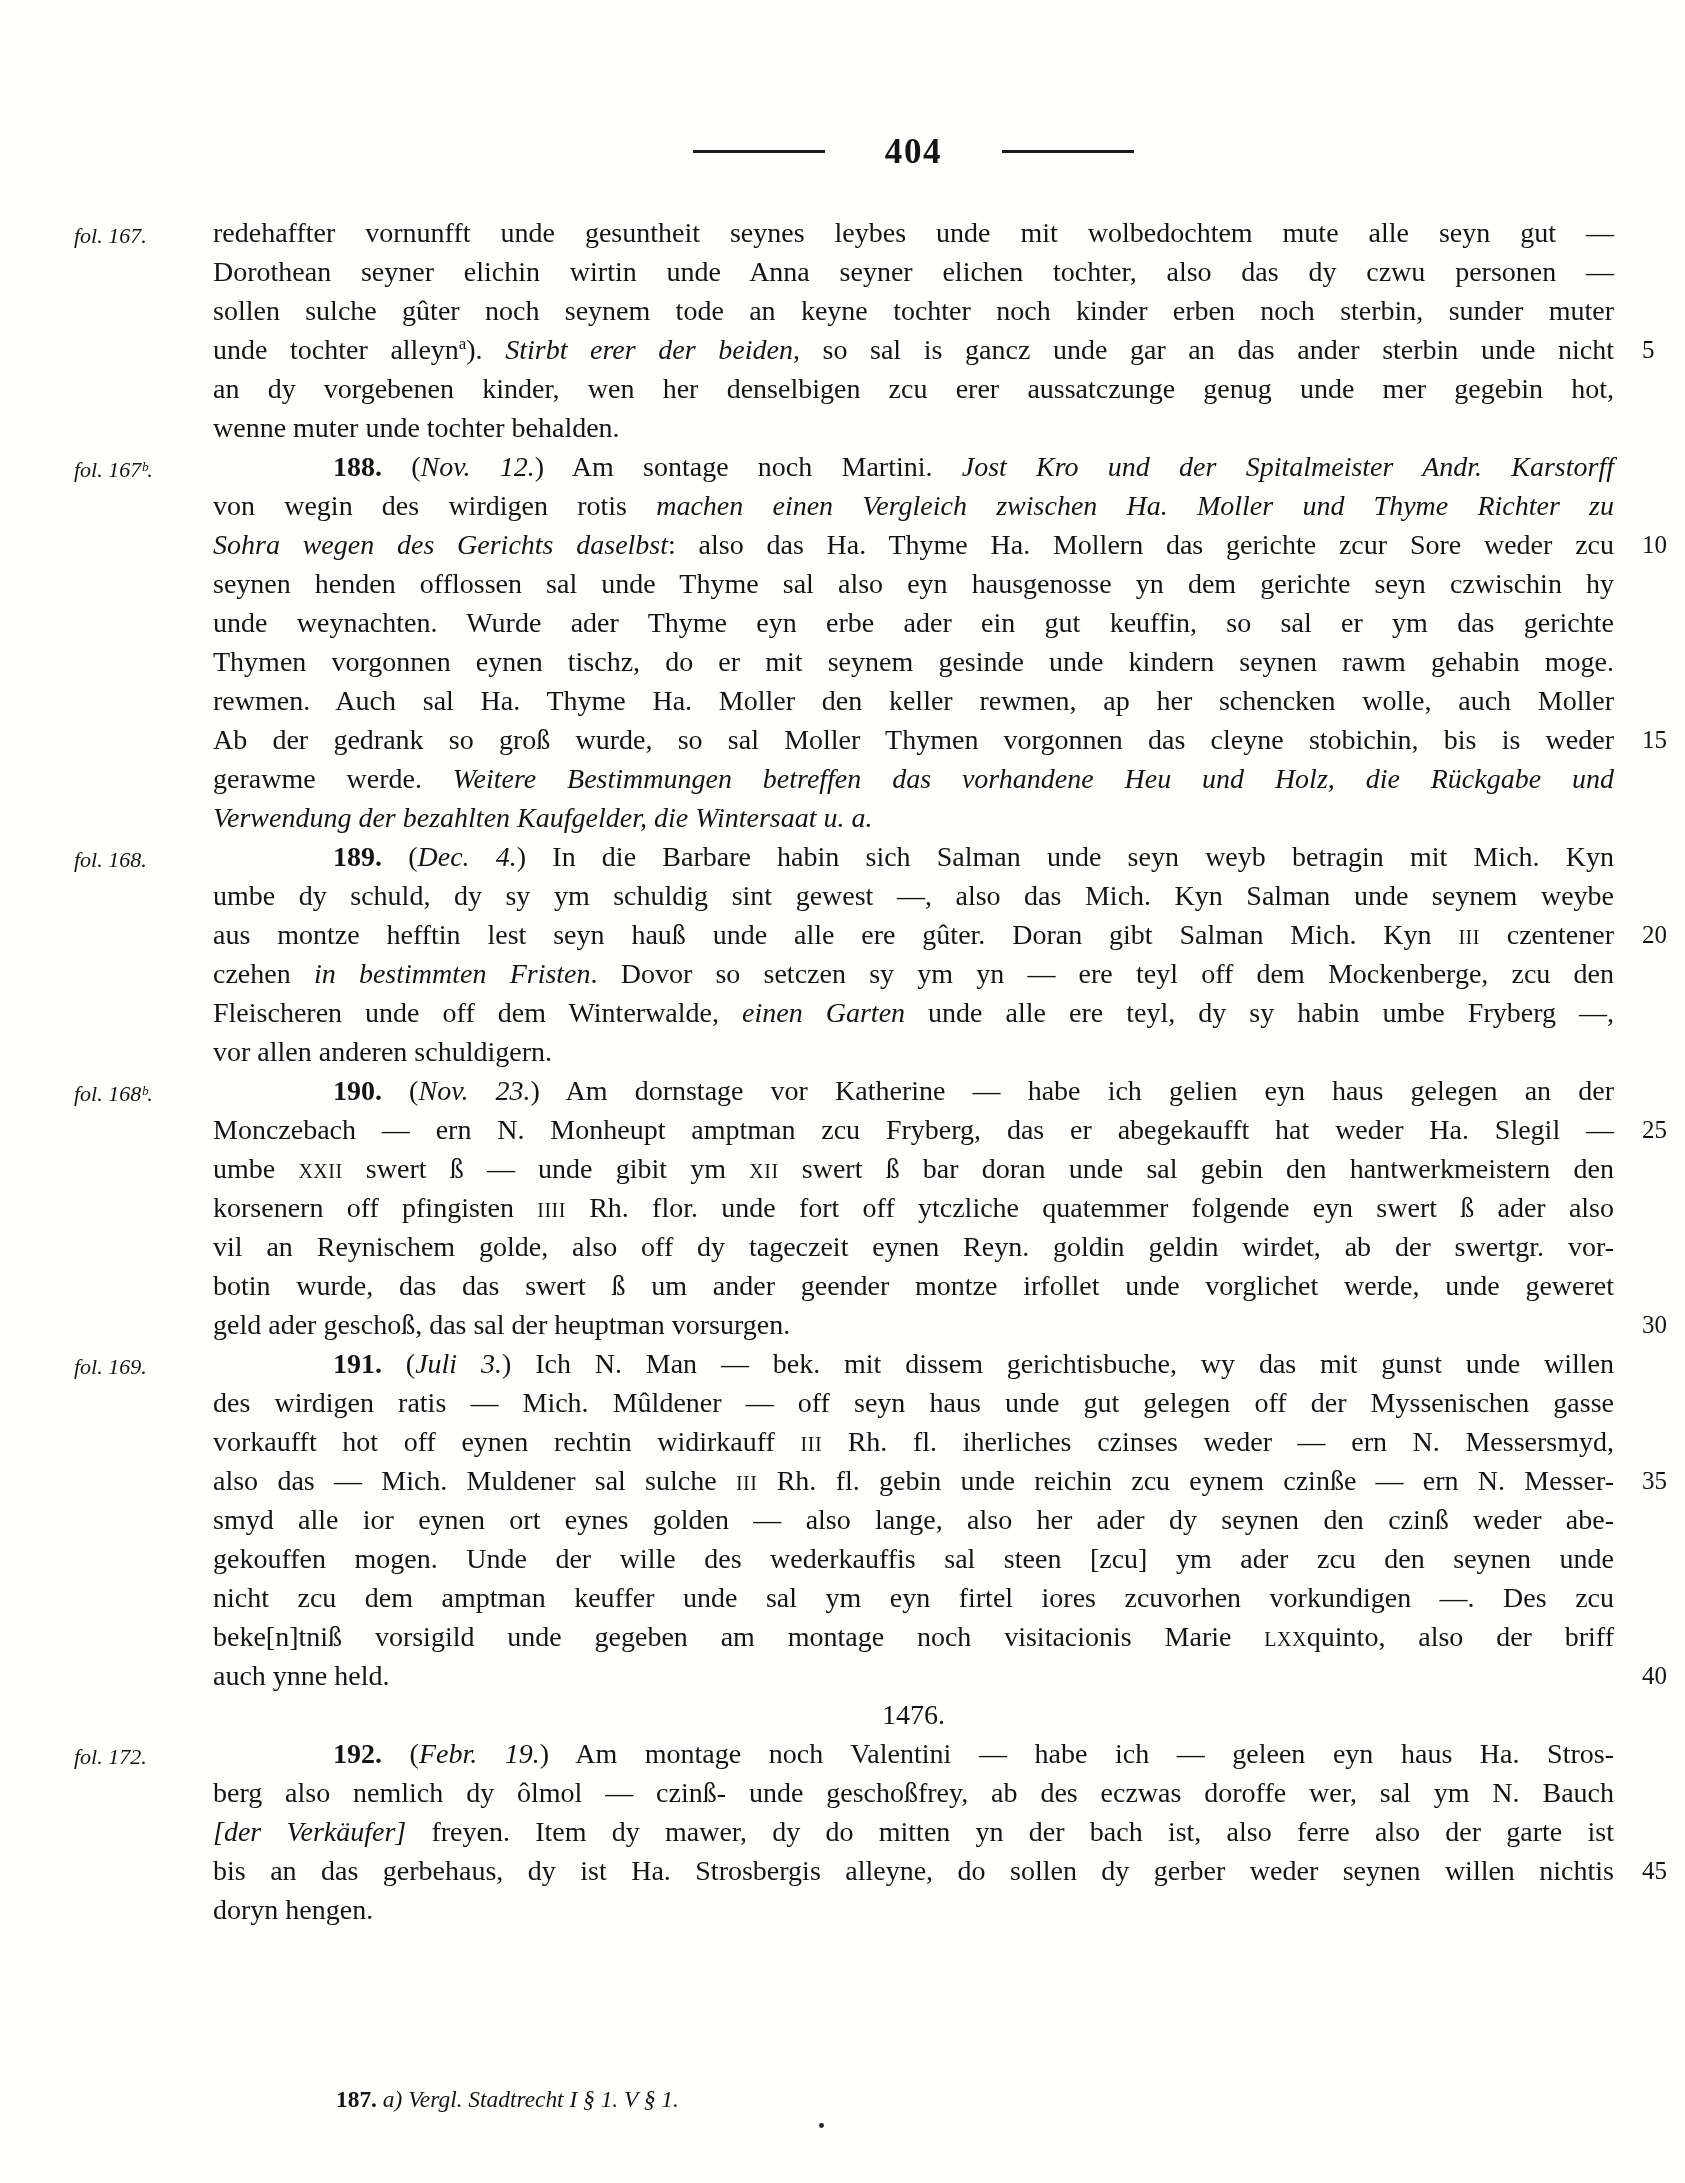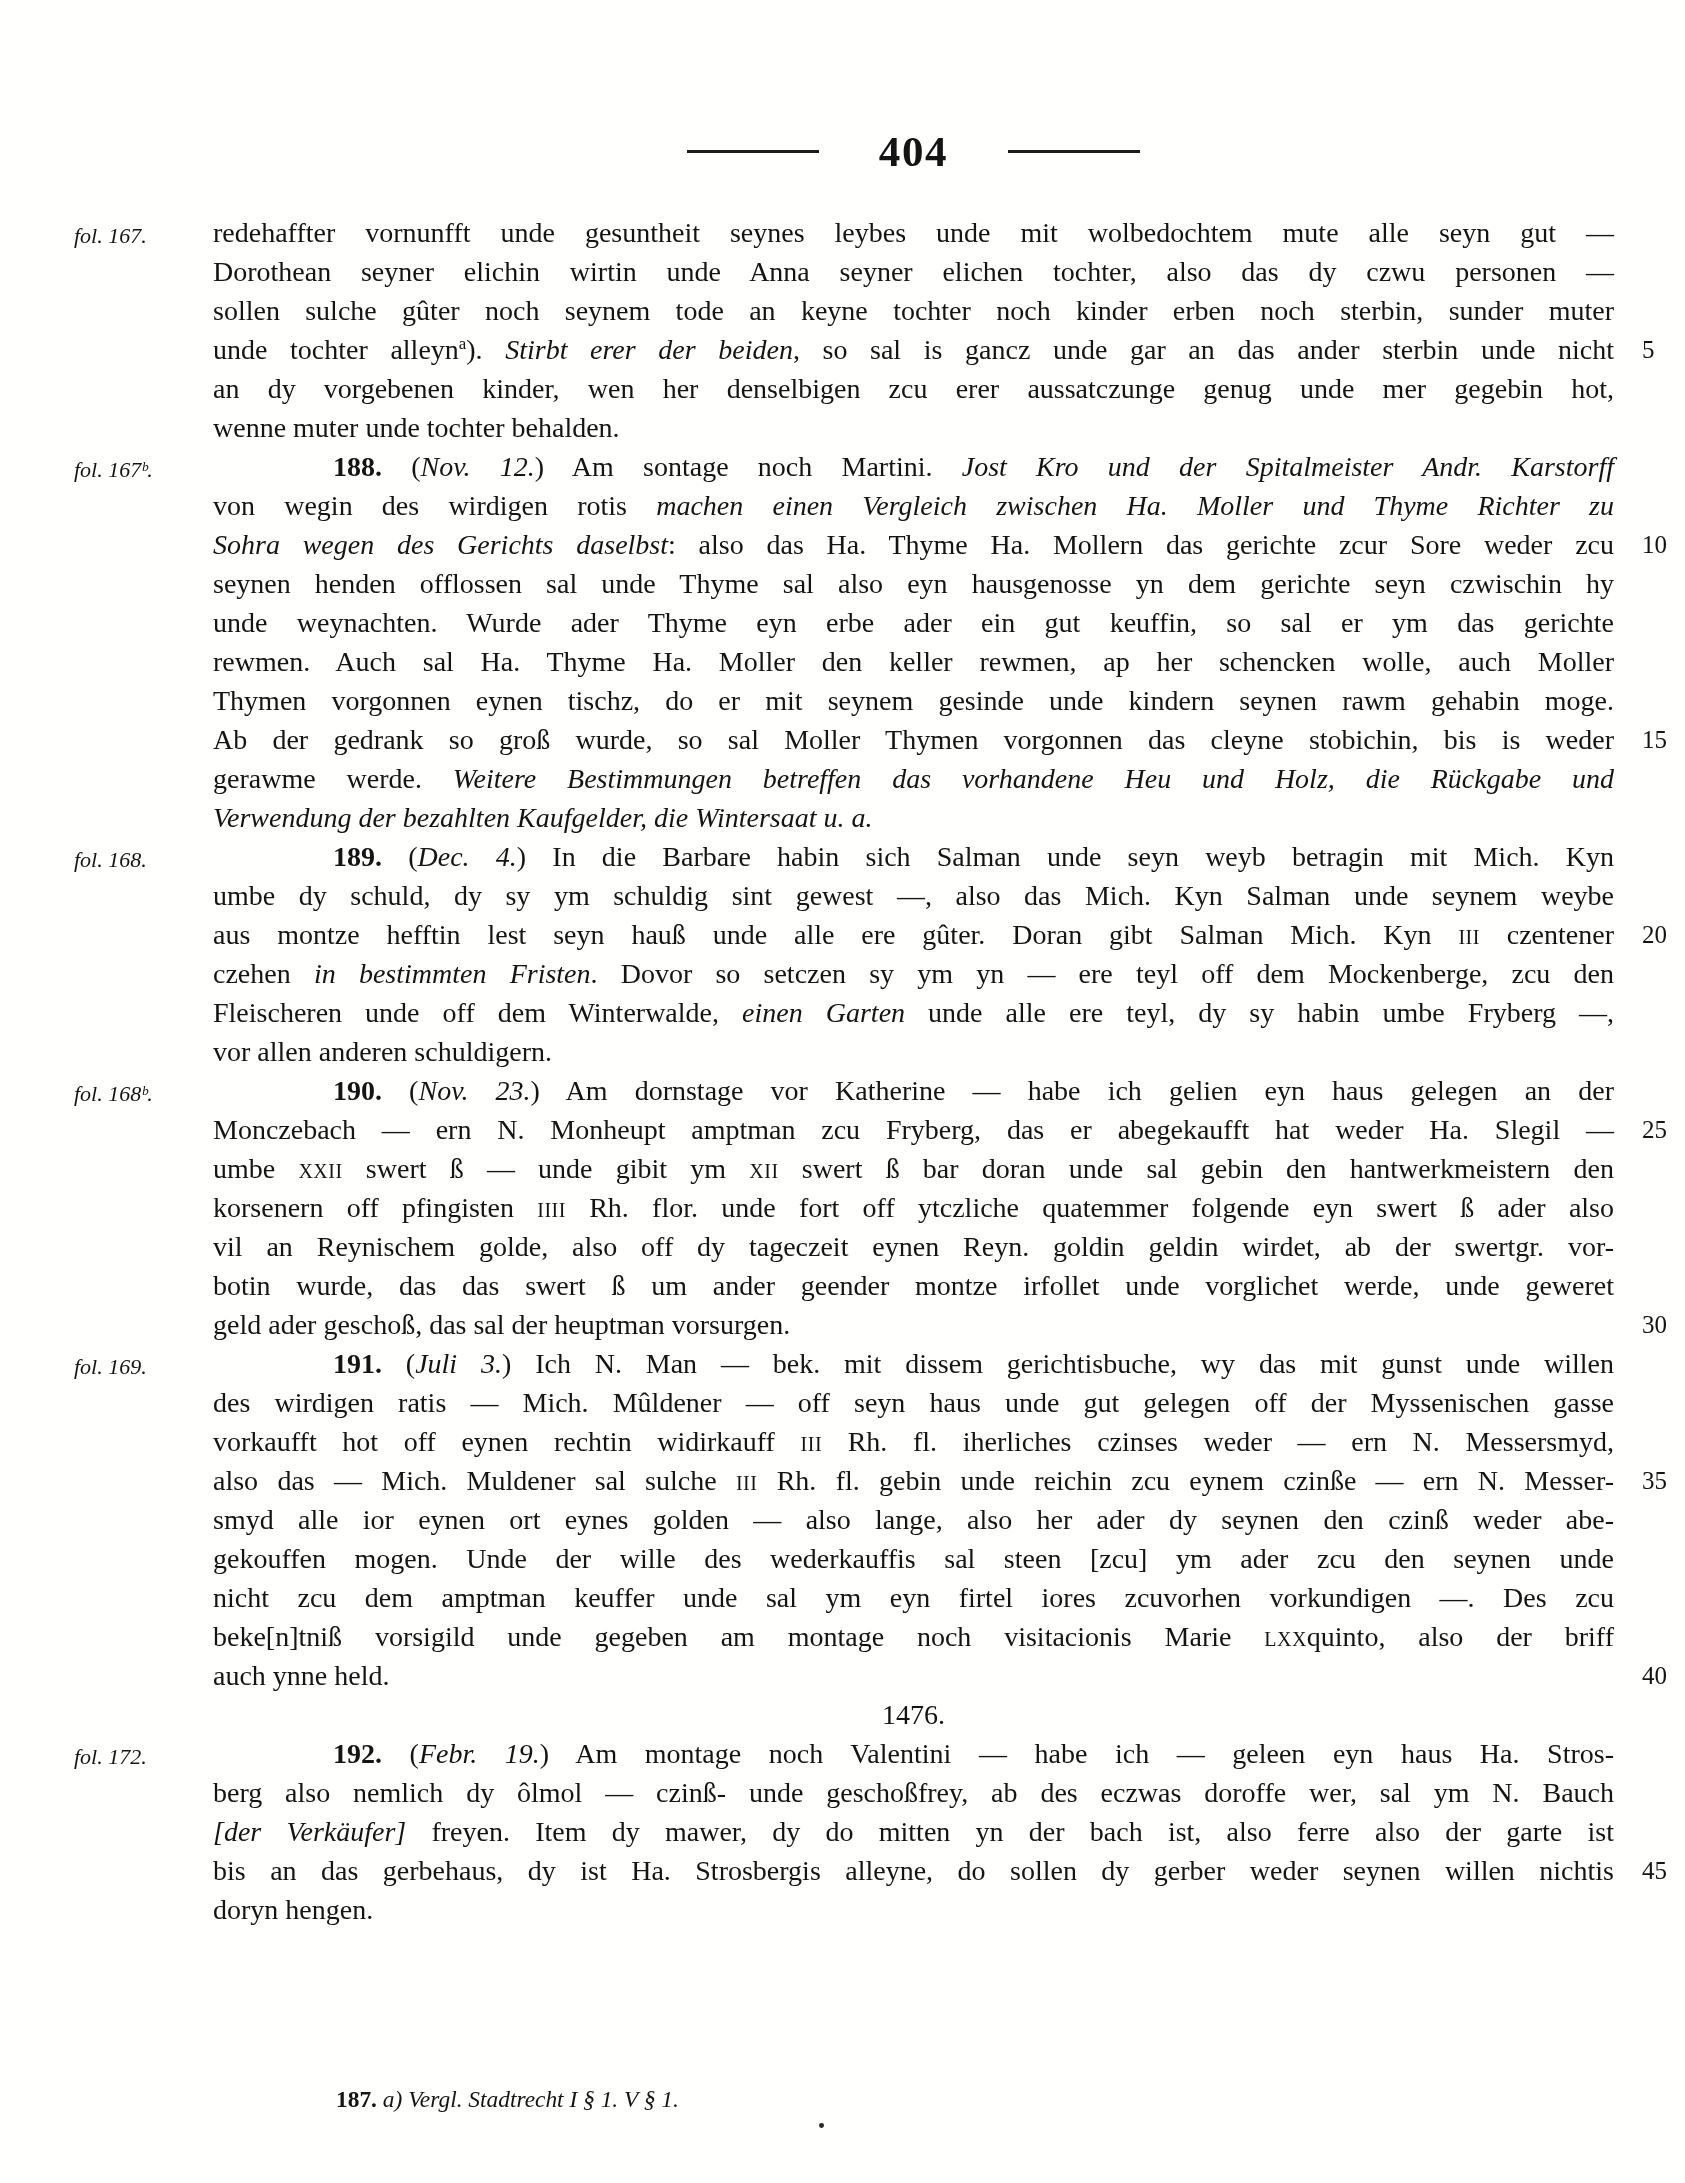--- a/index.html
+++ b/index.html
@@ -26,21 +26,21 @@
     justify-content: center;
     gap: 60px;
   }
   .rule {
     width: 132px;
     height: 0;
     border-top: 3.7px solid #1b1b1b;
   }
   .pagenum {
     font-weight: 700;
-    font-size: 43px;
+    font-size: 35px;
     letter-spacing: 1.6px;
     line-height: 35px;
   }
   .textblock {
     position: absolute;
     left: 213px;
     top: 213px;
     width: 1401px;
     font-size: 28px;
     line-height: 39px;
@@ -126,22 +126,22 @@
           <div class="line"><span class="r">an dy vorgebenen kinder, wen her denselbigen zcu erer aussatczunge genug unde mer gegebin hot,</span></div>
           <div class="line last"><span class="r">wenne muter unde tochter behalden.</span></div>
         </div>
         <div class="entry">
           <span class="folio">fol. 167ᵇ.</span>
           <div class="line first"><span class="b">188.</span><span class="r"> (</span><span class="i">Nov. 12.</span><span class="r">) Am sontage noch Martini.  </span><span class="i">Jost Kro und der Spitalmeister Andr. Karstorff</span></div>
           <div class="line"><span class="r">von wegin des wirdigen rotis </span><span class="i">machen einen Vergleich zwischen Ha. Moller und Thyme Richter zu</span></div>
           <div class="line"><span class="i">Sohra wegen des Gerichts daselbst</span><span class="r">: also das Ha. Thyme Ha. Mollern das gerichte zcur Sore weder zcu</span><span class="lineno">10</span></div>
           <div class="line"><span class="r">seynen henden offlossen sal unde Thyme sal also eyn hausgenosse yn dem gerichte seyn czwischin hy</span></div>
           <div class="line"><span class="r">unde weynachten.  Wurde ader Thyme eyn erbe ader ein gut keuffin, so sal er ym das gerichte</span></div>
+          <div class="line"><span class="r">Thymen vorgonnen eynen tischz, do er mit seynem gesinde unde kindern seynen rawm gehabin moge.</span></div>
           <div class="line"><span class="r">rewmen.  Auch sal Ha. Thyme Ha. Moller den keller rewmen, ap her schencken wolle, auch Moller</span></div>
-          <div class="line"><span class="r">Thymen vorgonnen eynen tischz, do er mit seynem gesinde unde kindern seynen rawm gehabin moge.</span></div>
           <div class="line"><span class="r">Ab der gedrank so groß wurde, so sal Moller Thymen vorgonnen das cleyne stobichin, bis is weder</span><span class="lineno">15</span></div>
           <div class="line"><span class="r">gerawme werde.  </span><span class="i">Weitere Bestimmungen betreffen das vorhandene Heu und Holz, die Rückgabe und</span></div>
           <div class="line last"><span class="i">Verwendung der bezahlten Kaufgelder, die Wintersaat u. a.</span></div>
         </div>
         <div class="entry">
           <span class="folio">fol. 168.</span>
           <div class="line first"><span class="b">189.</span><span class="r"> (</span><span class="i">Dec. 4.</span><span class="r">) In die Barbare habin sich Salman unde seyn weyb betragin mit Mich. Kyn</span></div>
           <div class="line"><span class="r">umbe dy schuld, dy sy ym schuldig sint gewest —, also das Mich. Kyn Salman unde seynem weybe</span></div>
           <div class="line"><span class="r">aus montze hefftin lest seyn hauß unde alle ere gûter.  Doran gibt Salman Mich. Kyn </span><span class="sc">iii</span><span class="r"> czentener</span><span class="lineno">20</span></div>
           <div class="line"><span class="r">czehen </span><span class="i">in bestimmten Fristen</span><span class="r">.  Dovor so setczen sy ym yn — ere teyl off dem Mockenberge, zcu den</span></div>

